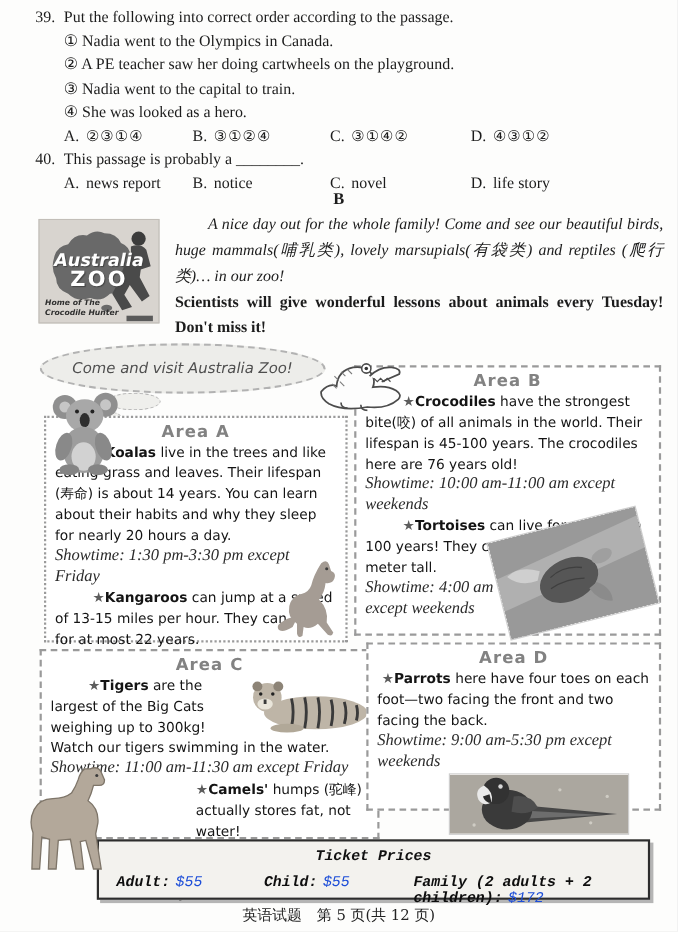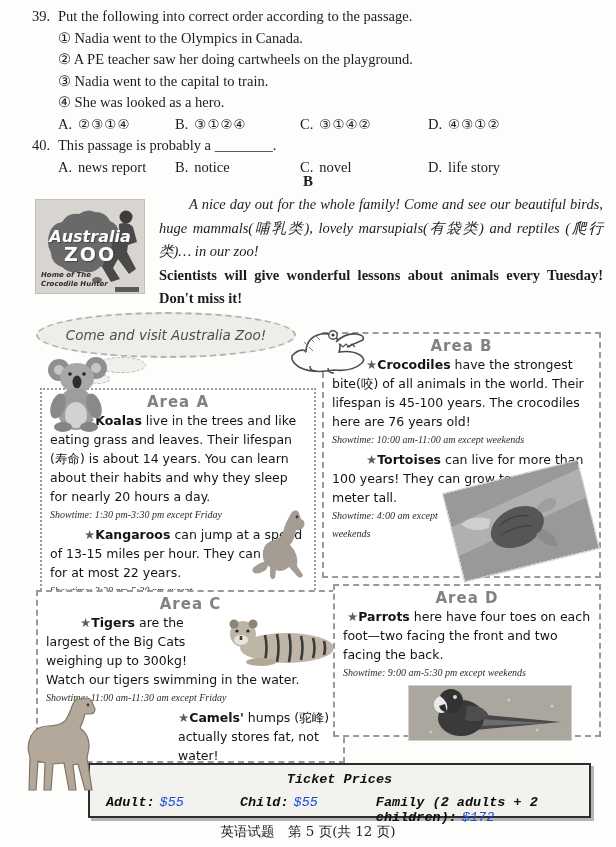--- a/index.html
+++ b/index.html
@@ -32,30 +32,30 @@
   
   .flyer{position:absolute;left:0;top:310px;width:616px;height:460px;
          font-family:"DejaVu Sans",sans-serif;font-size:12.5px;line-height:19px;color:#141414;}
   .cloud{position:absolute;left:36px;top:2px;width:256px;height:42px;background:#ededea;
          border:2px dashed #b2b2b2;border-radius:50%;display:flex;align-items:center;justify-content:center;}
   .cloud span{font-style:italic;color:#4e4e4e;font-size:13.5px;}
   .puff{position:absolute;background:#efefec;border:1.5px dashed #b8b8b8;border-radius:50%;}
   .puff1{left:98px;top:47px;width:46px;height:14px;}
   .puff2{left:86px;top:64px;width:22px;height:8px;}
   .abox{position:absolute;background:#fff;padding:3px 8px 0 8px;box-sizing:border-box;}
-  .boxA{left:40px;top:78px;width:276px;height:206px;border:2px dotted #9a9a9a;}
+  .boxA{left:40px;top:68px;width:276px;height:206px;border:2px dotted #9a9a9a;}
   .boxB{left:322px;top:22px;width:279px;height:246px;border:2px dashed #9a9a9a;}
   .boxC{left:36px;top:280px;width:309px;height:173px;border:2px dashed #9a9a9a;}
   .boxD{left:333px;top:274px;width:268px;height:153px;border:2px dashed #9a9a9a;}
   .bhead{text-align:center;font-weight:bold;color:#828282;font-size:15px;letter-spacing:1px;line-height:18px;}
   .bp{margin:0;text-indent:34px;}
   .bp b{font-weight:bold;}
   .star{color:#5d5d5d;}
   .show{margin:0;font-family:"Liberation Serif","DejaVu Serif",serif;font-style:italic;
-        font-size:10px;color:#2a2a2a;line-height:18.5px;}
+        font-size:15px;color:#2a2a2a;line-height:18.5px;}
   .show.narrowA{width:58%;}
   .show.narrowB{width:50%;}
   .show.narrowC{width:66%;}
   .camel-block{margin-left:84px;}
   .camel-block .bp{text-indent:0;margin-left:48px;}
   .illus{position:absolute;}
   .koala-pos{left:46px;top:44px;width:66px;height:78px;z-index:4;}
   .croc-pos{left:288px;top:12px;width:86px;height:52px;z-index:4;}
   .kanga-pos{left:252px;top:198px;width:56px;height:74px;z-index:3;}
   .turtle-pos{left:452px;top:166px;width:138px;height:90px;transform:rotate(-14deg);z-index:3;}

